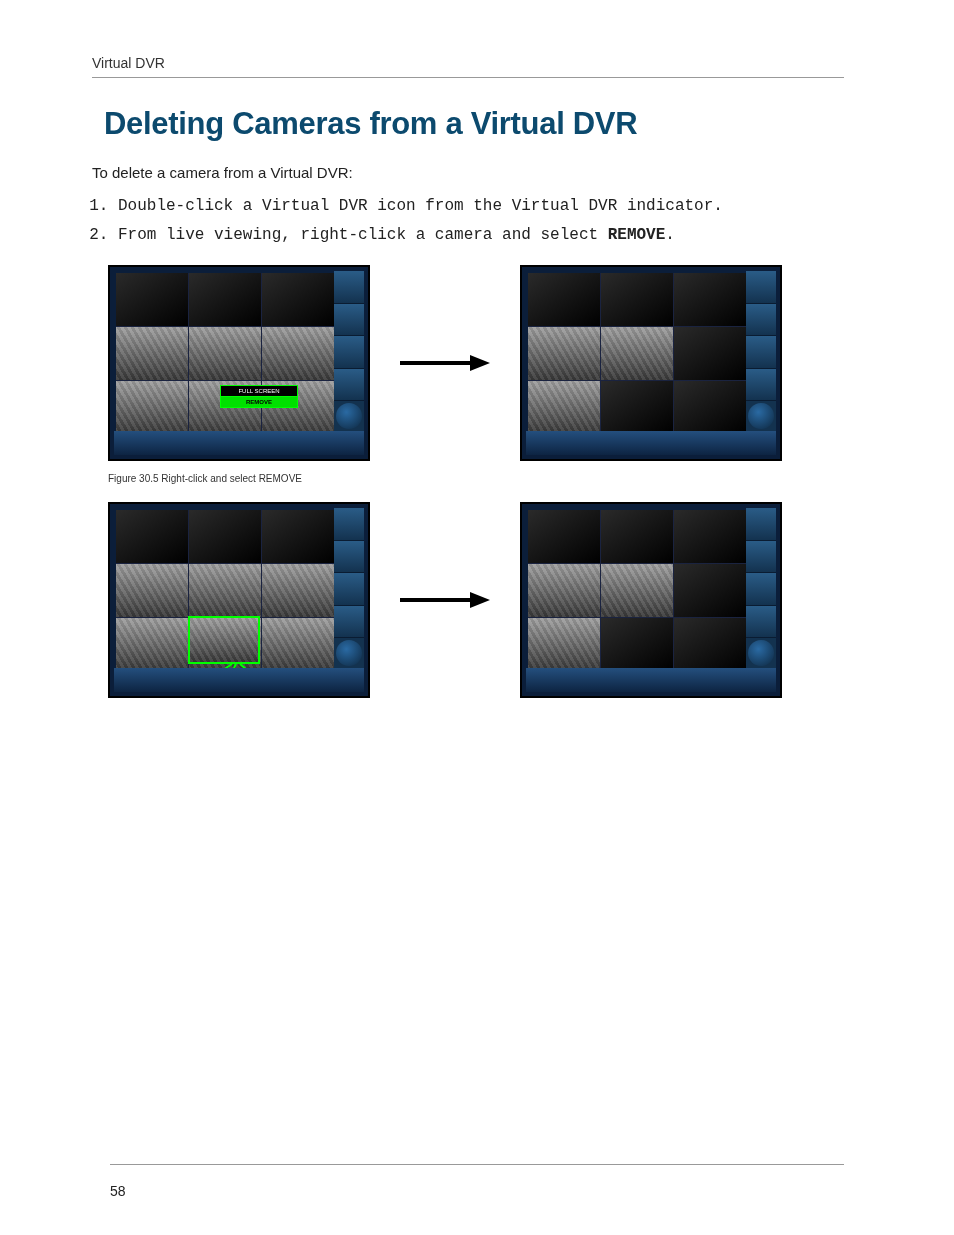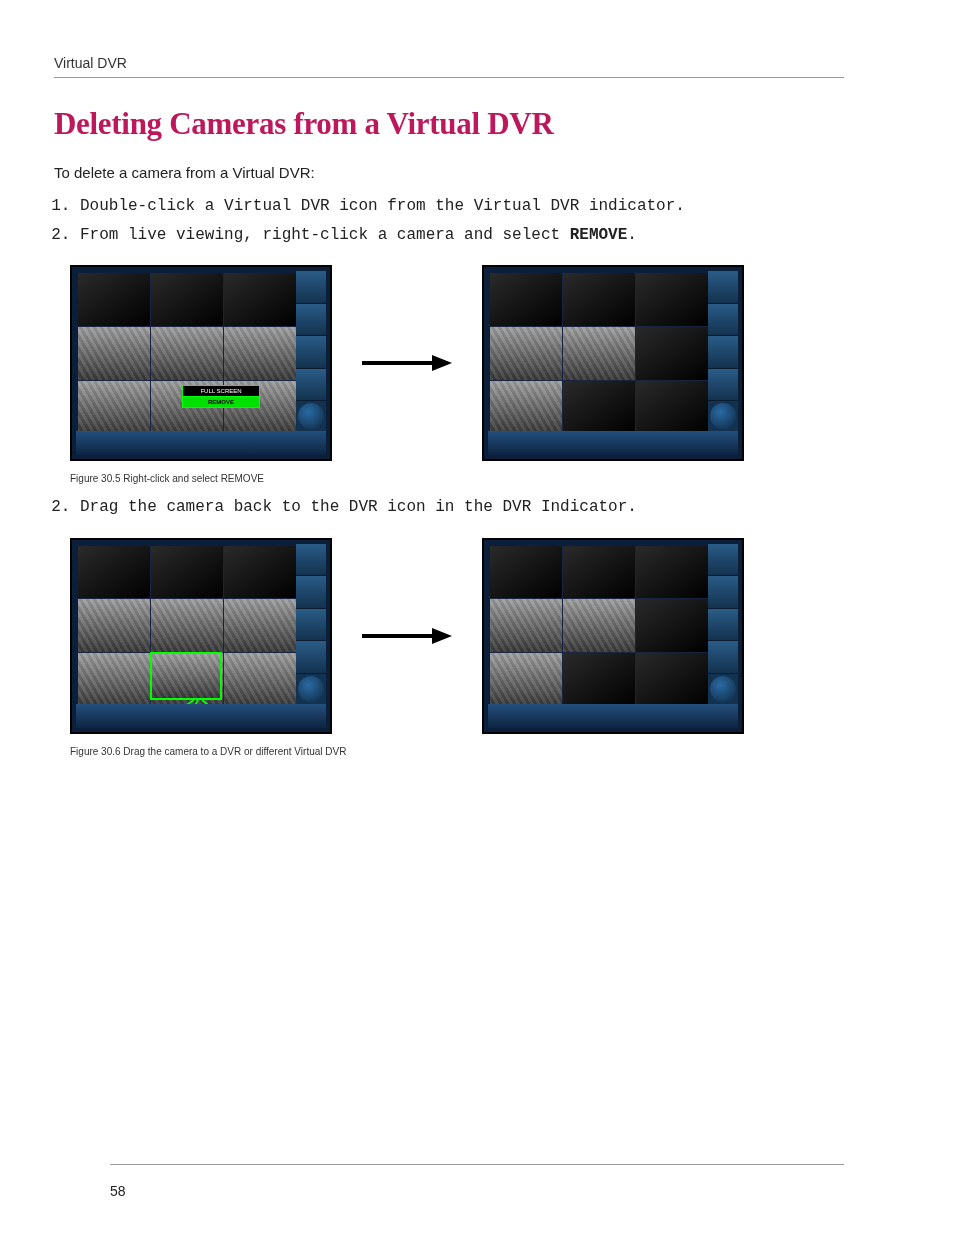--- a/index.html
+++ b/index.html
@@ -7,38 +7,37 @@
     padding: 0;
     background: #fff;
     font-family: Arial, Helvetica, sans-serif;
     color: #222;
   }
   .page {
     width: 954px;
     height: 1235px;
     position: relative;
     box-sizing: border-box;
-    padding: 55px 110px 40px 54px;
+    padding: 55px 110px 40px 92px;
   }
   .running-head {
     font-size: 14px;
     color: #333;
   }
   hr.rule {
     border: none;
     border-top: 1px solid #999;
     margin: 6px 0 28px 0;
   }
   h1.title {
     font-size: 31px;
     font-weight: 700;
-    margin: 0 0 22px 0;
+    margin: 0 0 22px 12px;
     letter-spacing: -0.3px;
-    color: #be185d;
-    font-family: Liberation Serif, serif;
+    color: #0c4a6e;
   }
   p.lead {
     font-size: 15px;
     margin: 4px 0 14px 0;
   }
   ol.steps {
     margin: 0;
     padding-left: 26px;
     font-size: 16px;
     font-family: Liberation Mono, monospace;
@@ -246,23 +245,20 @@
         <div class="seg"></div>
         <div class="knob"></div>
       </div>
       <div class="bottom-bar"></div>
     </div>
   </div>
 
   <div class="caption">Figure 30.5 Right-click and select REMOVE</div>
 
 
-  <ol class="steps" start="2" style="margin-top:12px">
-    <li>Drag the camera back to the DVR icon in the DVR Indicator.</li>
-  </ol>
 
   <div class="figrow">
     <div class="shot">
       <div class="cam-grid">
         <div class="cam-cell"></div>
         <div class="cam-cell"></div>
         <div class="cam-cell"></div>
         <div class="cam-cell feed"></div>
         <div class="cam-cell feed"></div>
         <div class="cam-cell feed"></div>
@@ -310,17 +306,16 @@
         <div class="seg"></div>
         <div class="seg"></div>
         <div class="seg"></div>
         <div class="seg"></div>
         <div class="knob"></div>
       </div>
       <div class="bottom-bar"></div>
     </div>
   </div>
 
-  <div class="caption">Figure 30.6 Drag the camera to a DVR or different Virtual DVR</div>
 
   <hr class="footer-rule">
   <div class="page-num">58</div>
 </div>
 
 </body></html>

